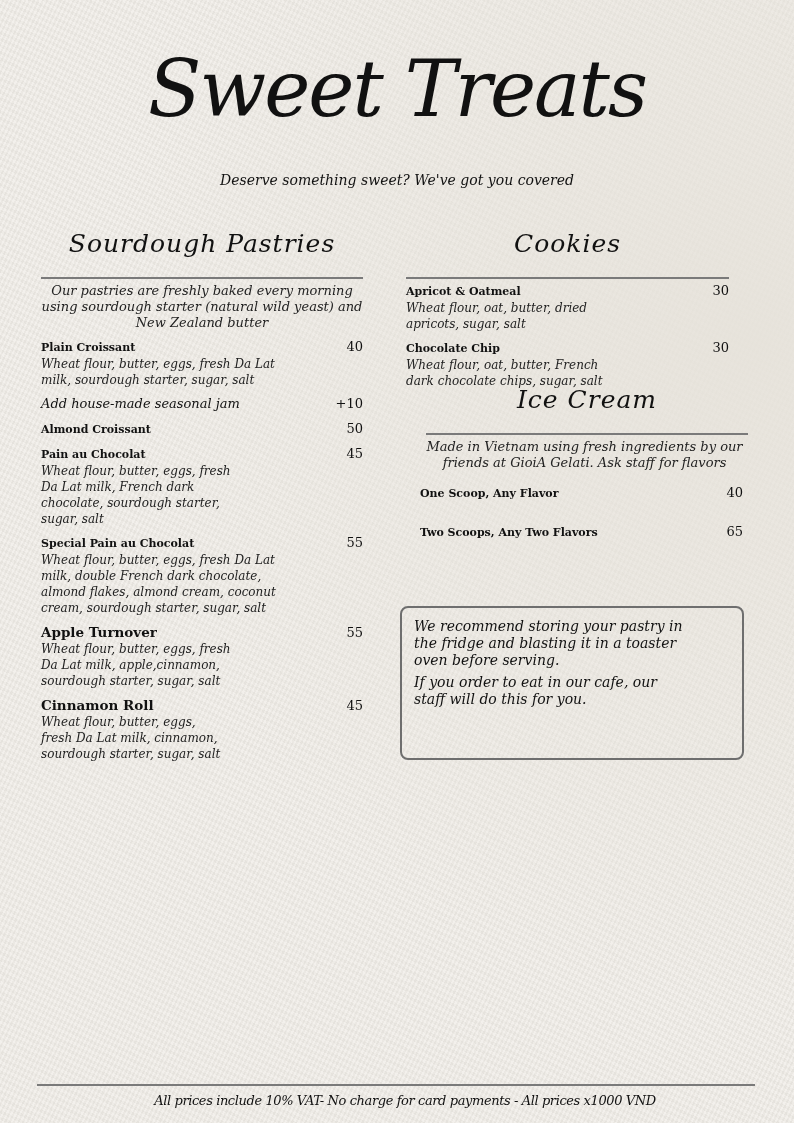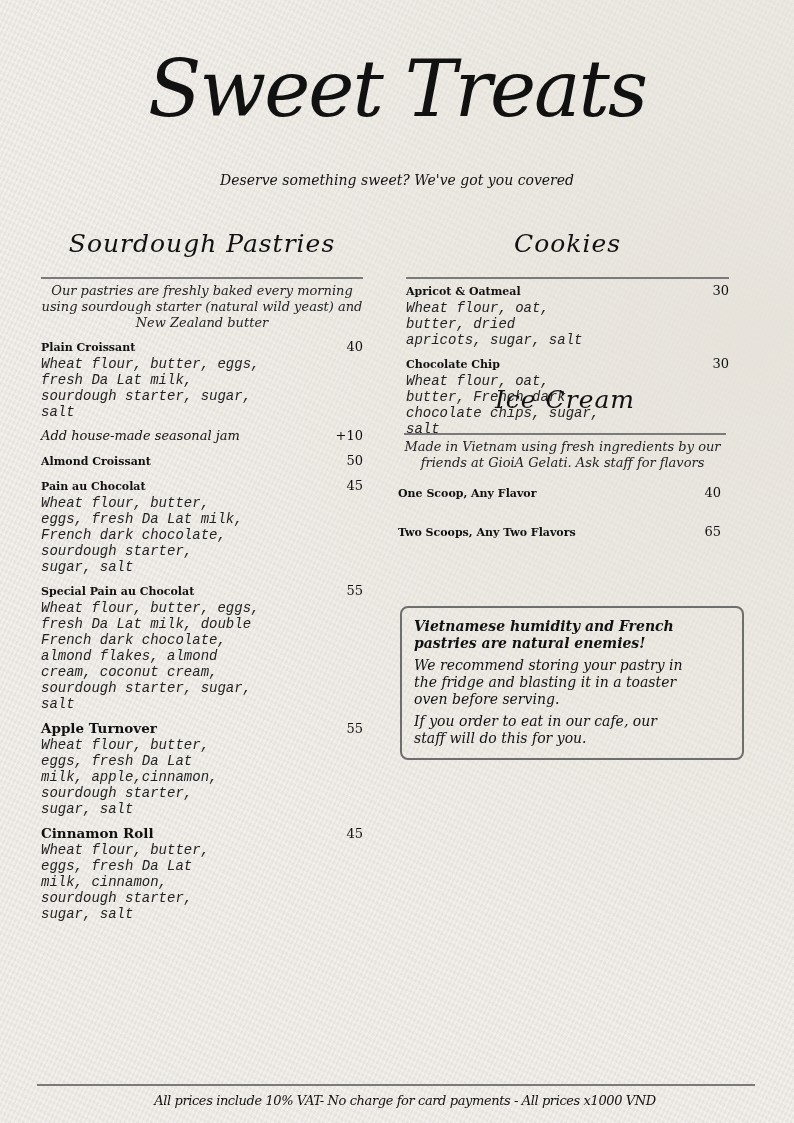--- a/index.html
+++ b/index.html
@@ -32,24 +32,24 @@
   }
   .sec-desc {
     text-align:center; font-style:italic; font-size:13px; line-height:16px; color:#222;
     margin-bottom:8px;
   }
   .item { position:relative; margin-bottom:8px; }
   .item-head { display:flex; justify-content:space-between; align-items:baseline; }
   .item-name { font-weight:bold; font-size:11px; line-height:17px; }
   .item-name.small { font-size:13.5px; }
   .item-price { font-size:13px; }
-  .item-desc { font-style:italic; font-size:14px; line-height:16px; color:#222; width:235px;font-family:Liberation Mono, monospace; }
+  .item-desc { font-style:italic; font-size:12px; line-height:16px; color:#222; width:235px; }
   .addon { display:flex; justify-content:space-between; font-style:italic; font-size:13px; margin:4px 0 10px;gap:35px; }
   .addon .item-price { font-style:normal; }
-  .ice { position:absolute; left:398px; top:384px; width:323px; }
+  .ice { position:absolute; left:420px; top:384px; width:323px; }
   .ice .sec-title { margin-left:6px; margin-right:-5px; }
   .ice .item { margin-bottom:22px; }
   .note {
     position:absolute; left:400px; top:606px; width:316px; height:130px;
     border:2px solid #6e6e6e; border-radius:8px; padding:10px 12px;
   }
   .note-head { font-weight:bold; font-style:italic; font-size:14px; line-height:17px; margin-bottom:5px; width:270px; }
   .note-p { font-style:italic; font-size:14px; line-height:17px; margin-bottom:5px; width:270px; }
   .footer-line { position:absolute; left:37px; top:1084px; width:718px; border-top:2px solid #7a7a7a; }
   .footer {
@@ -143,19 +143,18 @@
   </div>
   <div class="item">
     <div class="item-head">
         <span class="item-name">Two Scoops, Any Two Flavors</span>
         <span class="item-price">65</span>
       </div>
   </div>
 </div>
 
 <div class="note">
-  <div class="note-head">Vietnamese humidity and French pastries are natural enemies!</div>
   <div class="note-p">We recommend  storing your pastry in the fridge and blasting it in a toaster oven before serving.</div>
   <div class="note-p">If you order to eat in our cafe, our staff will do this for you.</div>
 </div>
 
 <div class="footer-line"></div>
 <div class="footer">All prices include 10% VAT- No charge for card payments - All prices x1000 VND</div>
 
 </body></html>

